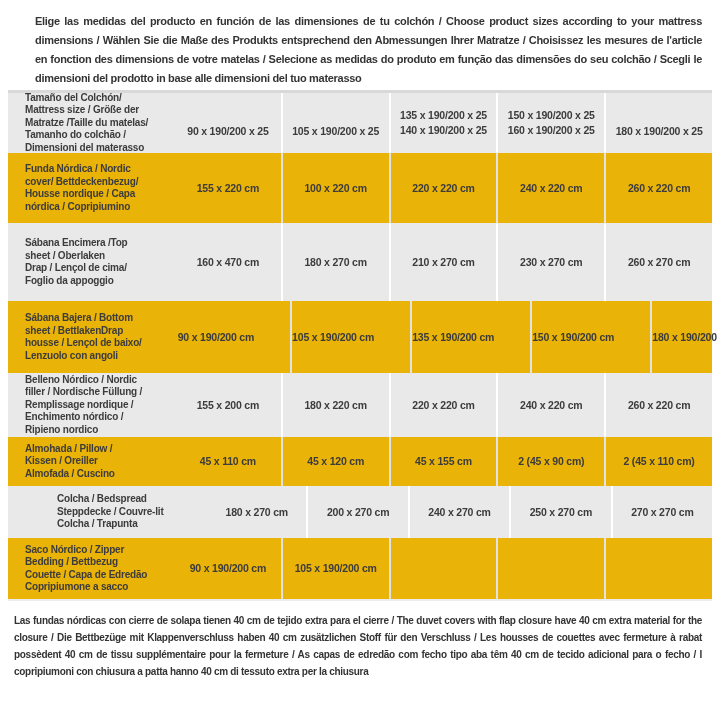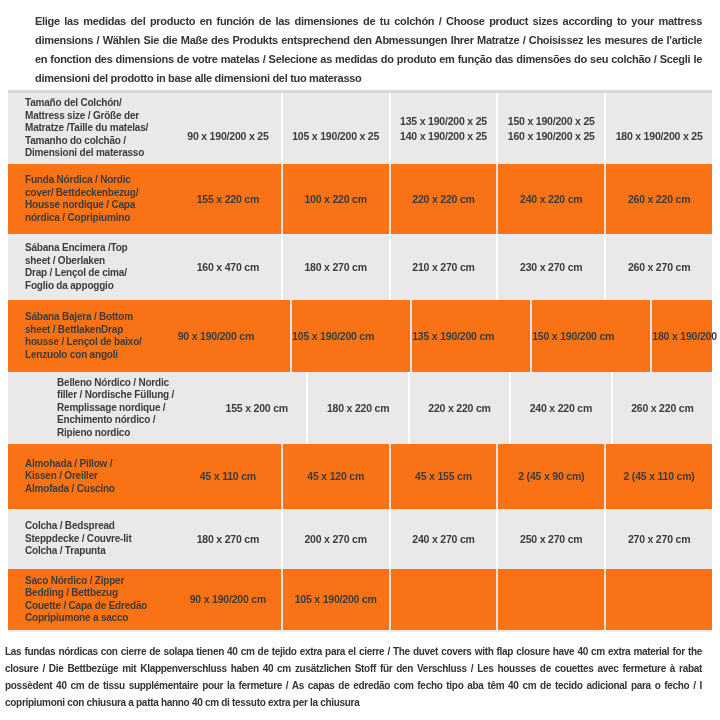--- a/index.html
+++ b/index.html
@@ -11,44 +11,44 @@
   .header-text{
     padding:12px 18px 0 35px;
     font-size:11px;line-height:19px;letter-spacing:-0.3px;
     text-align:justify;color:#343434;
   }
   .size-table{
     margin:2px 8px 0 8px;
     border-top:3px solid #d9d9d9;
     border-bottom:2px solid #ececec;
   }
-  .t-row{display:flex;align-items:stretch;background:#f97316;}
+  .t-row{display:flex;align-items:stretch;background:#eab308;}
   .t-row.alt{background:var(--alt,#e9e9e9);}
-  .t-row:nth-child(1){height:71px;}
+  .t-row:nth-child(1){height:60px;}
   .t-row:nth-child(2){height:70px;}
-  .t-row:nth-child(3){height:66px;}
+  .t-row:nth-child(3){height:78px;}
   .t-row:nth-child(4){height:72px;gap:36px;}
-  .t-row:nth-child(5){height:72px;padding-left:32px;}
-  .t-row:nth-child(6){height:65px;}
-  .t-row:nth-child(7){height:60px;}
+  .t-row:nth-child(5){height:64px;}
+  .t-row:nth-child(6){height:49px;}
+  .t-row:nth-child(7){height:52px;padding-left:32px;}
   .t-row:nth-child(8){height:61px;}
   .label-cell{
     width:167px;box-sizing:border-box;padding-left:17px;
     display:flex;flex-direction:column;justify-content:center;
     font-size:10px;line-height:12.5px;letter-spacing:-0.2px;white-space:nowrap;
   }
   .value-cell{
     flex:1;display:flex;flex-direction:column;justify-content:center;align-items:center;
     text-align:center;font-size:10.5px;line-height:15px;letter-spacing:-0.2px;white-space:nowrap;
   }
   .value-cell + .value-cell{border-left:2px solid #e2e2e2;text-align:right;}
   .t-row.alt .value-cell + .value-cell{border-left-color:#ffffff;}
   .t-row:nth-child(1) .single{transform:translateY(8px);display:inline-block;}
   .footer-text{
-    padding:11px 18px 0 5px;
+    padding:11px 18px 0 14px;
     font-size:10px;line-height:17px;letter-spacing:-0.3px;
     text-align:justify;color:#343434;
   }
 </style>
 </head>
 <body>
 
 <div>
   <div class="header-text">Elige las medidas del producto en función de las dimensiones de tu colchón / Choose product sizes according to your mattress dimensions / Wählen Sie die Maße des Produkts entsprechend den Abmessungen Ihrer Matratze / Choisissez les mesures de l'article en fonction des dimensions de votre matelas / Selecione as medidas do produto em função das dimensões do seu colchão / Scegli le dimensioni del prodotto in base alle dimensioni del tuo materasso</div>
 

